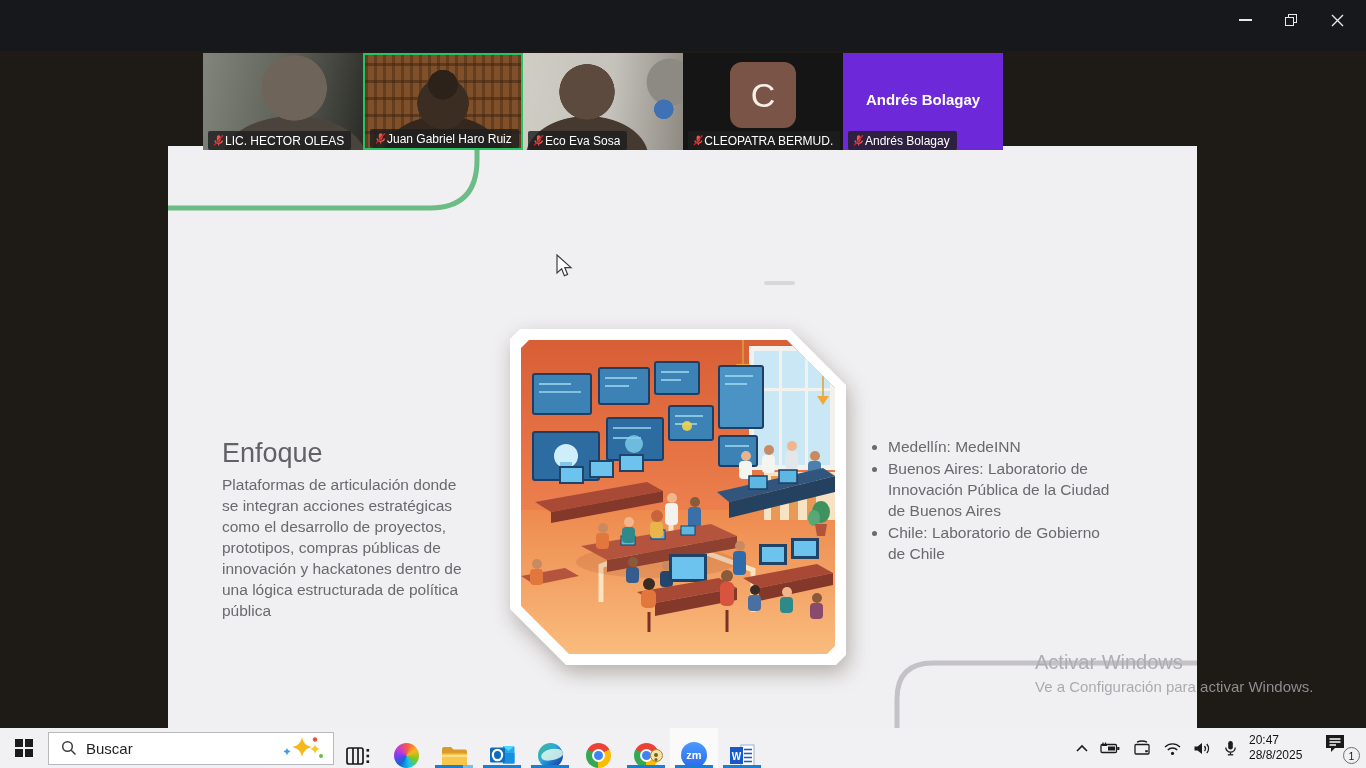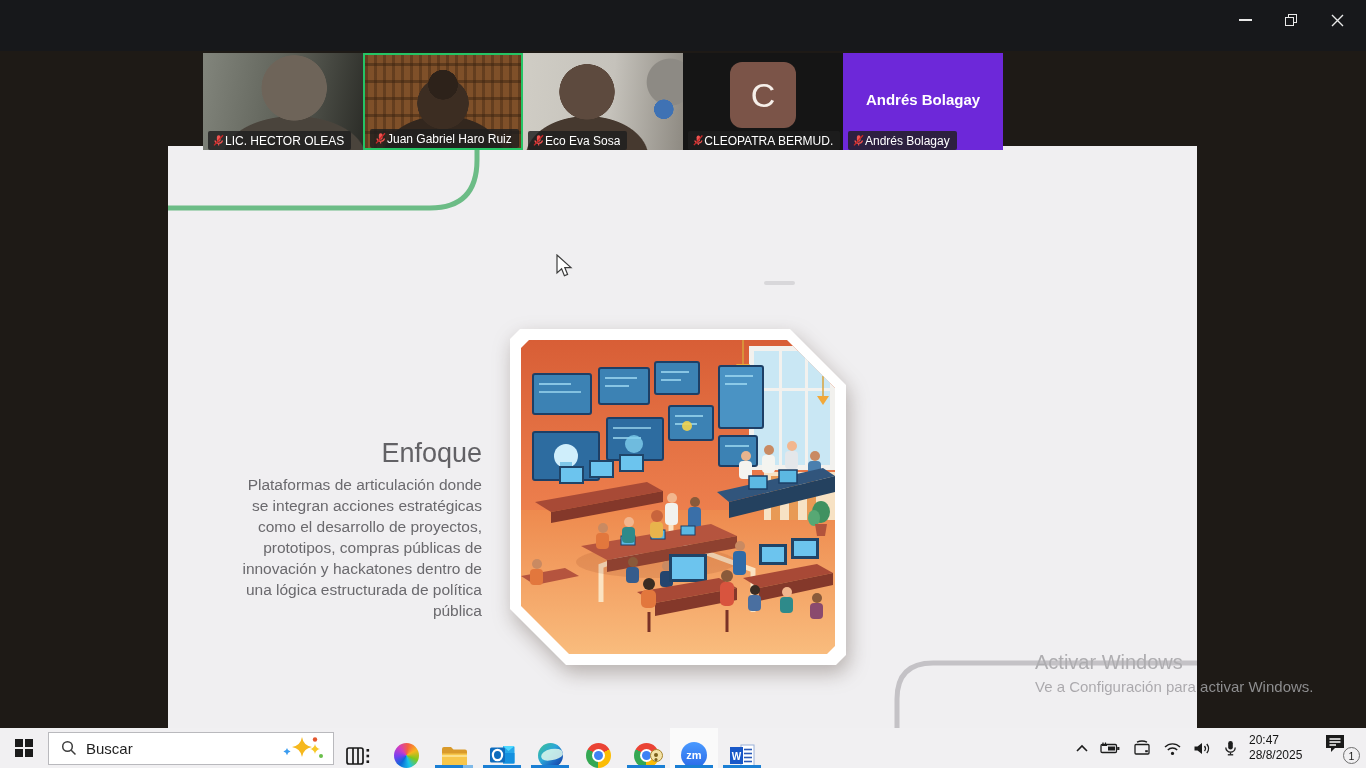--- a/index.html
+++ b/index.html
@@ -18,21 +18,21 @@
   
   .stage { position:absolute; left:0; top:51px; width:1366px; height:677px; background:#1e1a16; overflow:hidden; }
 
   
   .slide { position:absolute; left:168px; top:95px; width:1029px; height:582px; background:#f0eff1; z-index:1; }
   .slide-curves { position:absolute; inset:0; width:100%; height:100%; }
   .slide-title { position:absolute; left:0; top:76px; width:100%; text-align:center;
                  font-size:42px; color:#757479; font-weight:400; letter-spacing:.3px; }
   .title-dash { position:absolute; left:596px; top:135px; width:31px; height:4px; background:#d8d7da; border-radius:2px; }
 
-  .enfoque { position:absolute; left:62px; top:292px; width:252px; text-align:right; color:#6a696d; }
+  .enfoque { position:absolute; left:54px; top:292px; width:252px; text-align:left; color:#6a696d; }
   .enfoque h3 { font-size:27px; font-weight:400; color:#626165; margin-bottom:6px; }
   .enfoque p  { font-size:15.5px; line-height:1.35; }
 
   .casos { position:absolute; left:700px; top:291px; width:252px; color:#6a696d; }
   .casos h3 { font-size:27px; font-weight:400; color:#626165; text-align:center; margin-bottom:4px; }
   .casos ul { list-style:disc; padding-left:20px; font-size:15.5px; line-height:1.35; }
   .casos li { margin-bottom:1px; }
 
   
   .card-wrap { position:absolute; left:342px; top:183px; width:336px; height:336px;
@@ -158,20 +158,25 @@
     </svg>
 
     <div class="title-dash"></div>
 
     <div class="enfoque">
       <h3>Enfoque</h3>
       <p>Plataformas de articulación donde se integran acciones estratégicas como el desarrollo de proyectos, prototipos, compras públicas de innovación y hackatones dentro de una lógica estructurada de política pública</p>
     </div>
 
     <div class="casos">
+      <ul>
+        <li>Medellín: MedeINN</li>
+        <li>Buenos Aires: Laboratorio de Innovación Pública de la Ciudad de Buenos Aires</li>
+        <li>Chile: Laboratorio de Gobierno de Chile</li>
+      </ul>
     </div>
 
     <div class="card-wrap">
       <div class="card">
         <div class="card-img">
           <svg viewBox="0 0 314 314">
             <defs>
               <linearGradient id="wallG" x1="0" y1="0" x2="0" y2="1">
                 <stop offset="0" stop-color="#d85e36"></stop>
                   <stop offset="1" stop-color="#ef8350"></stop>

